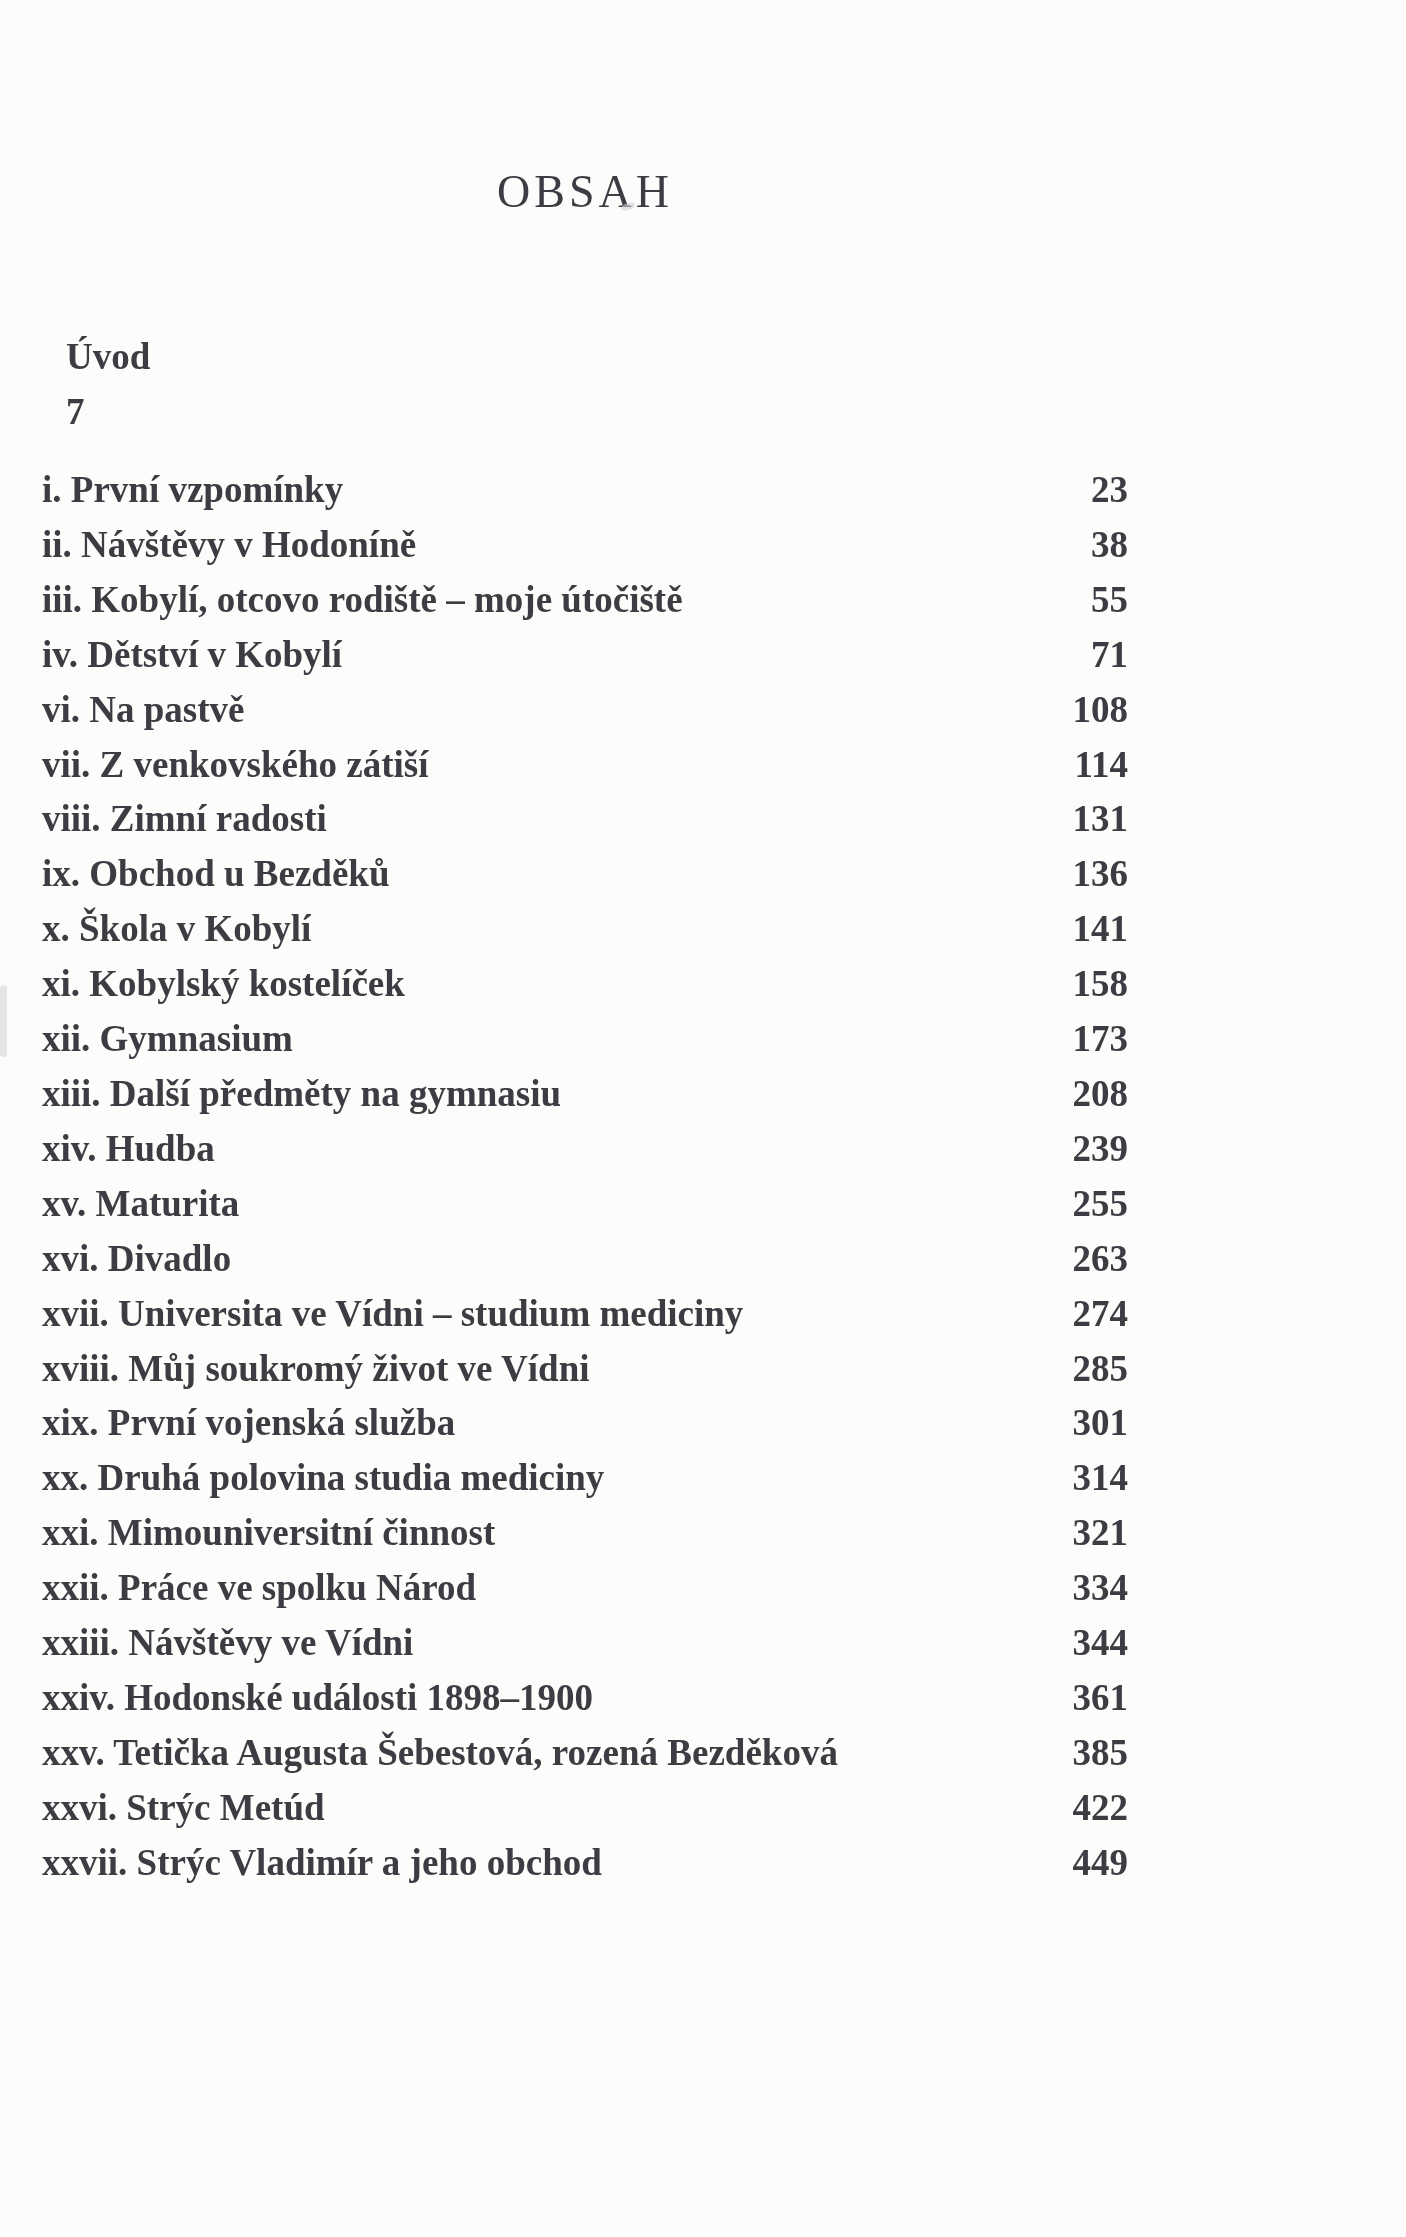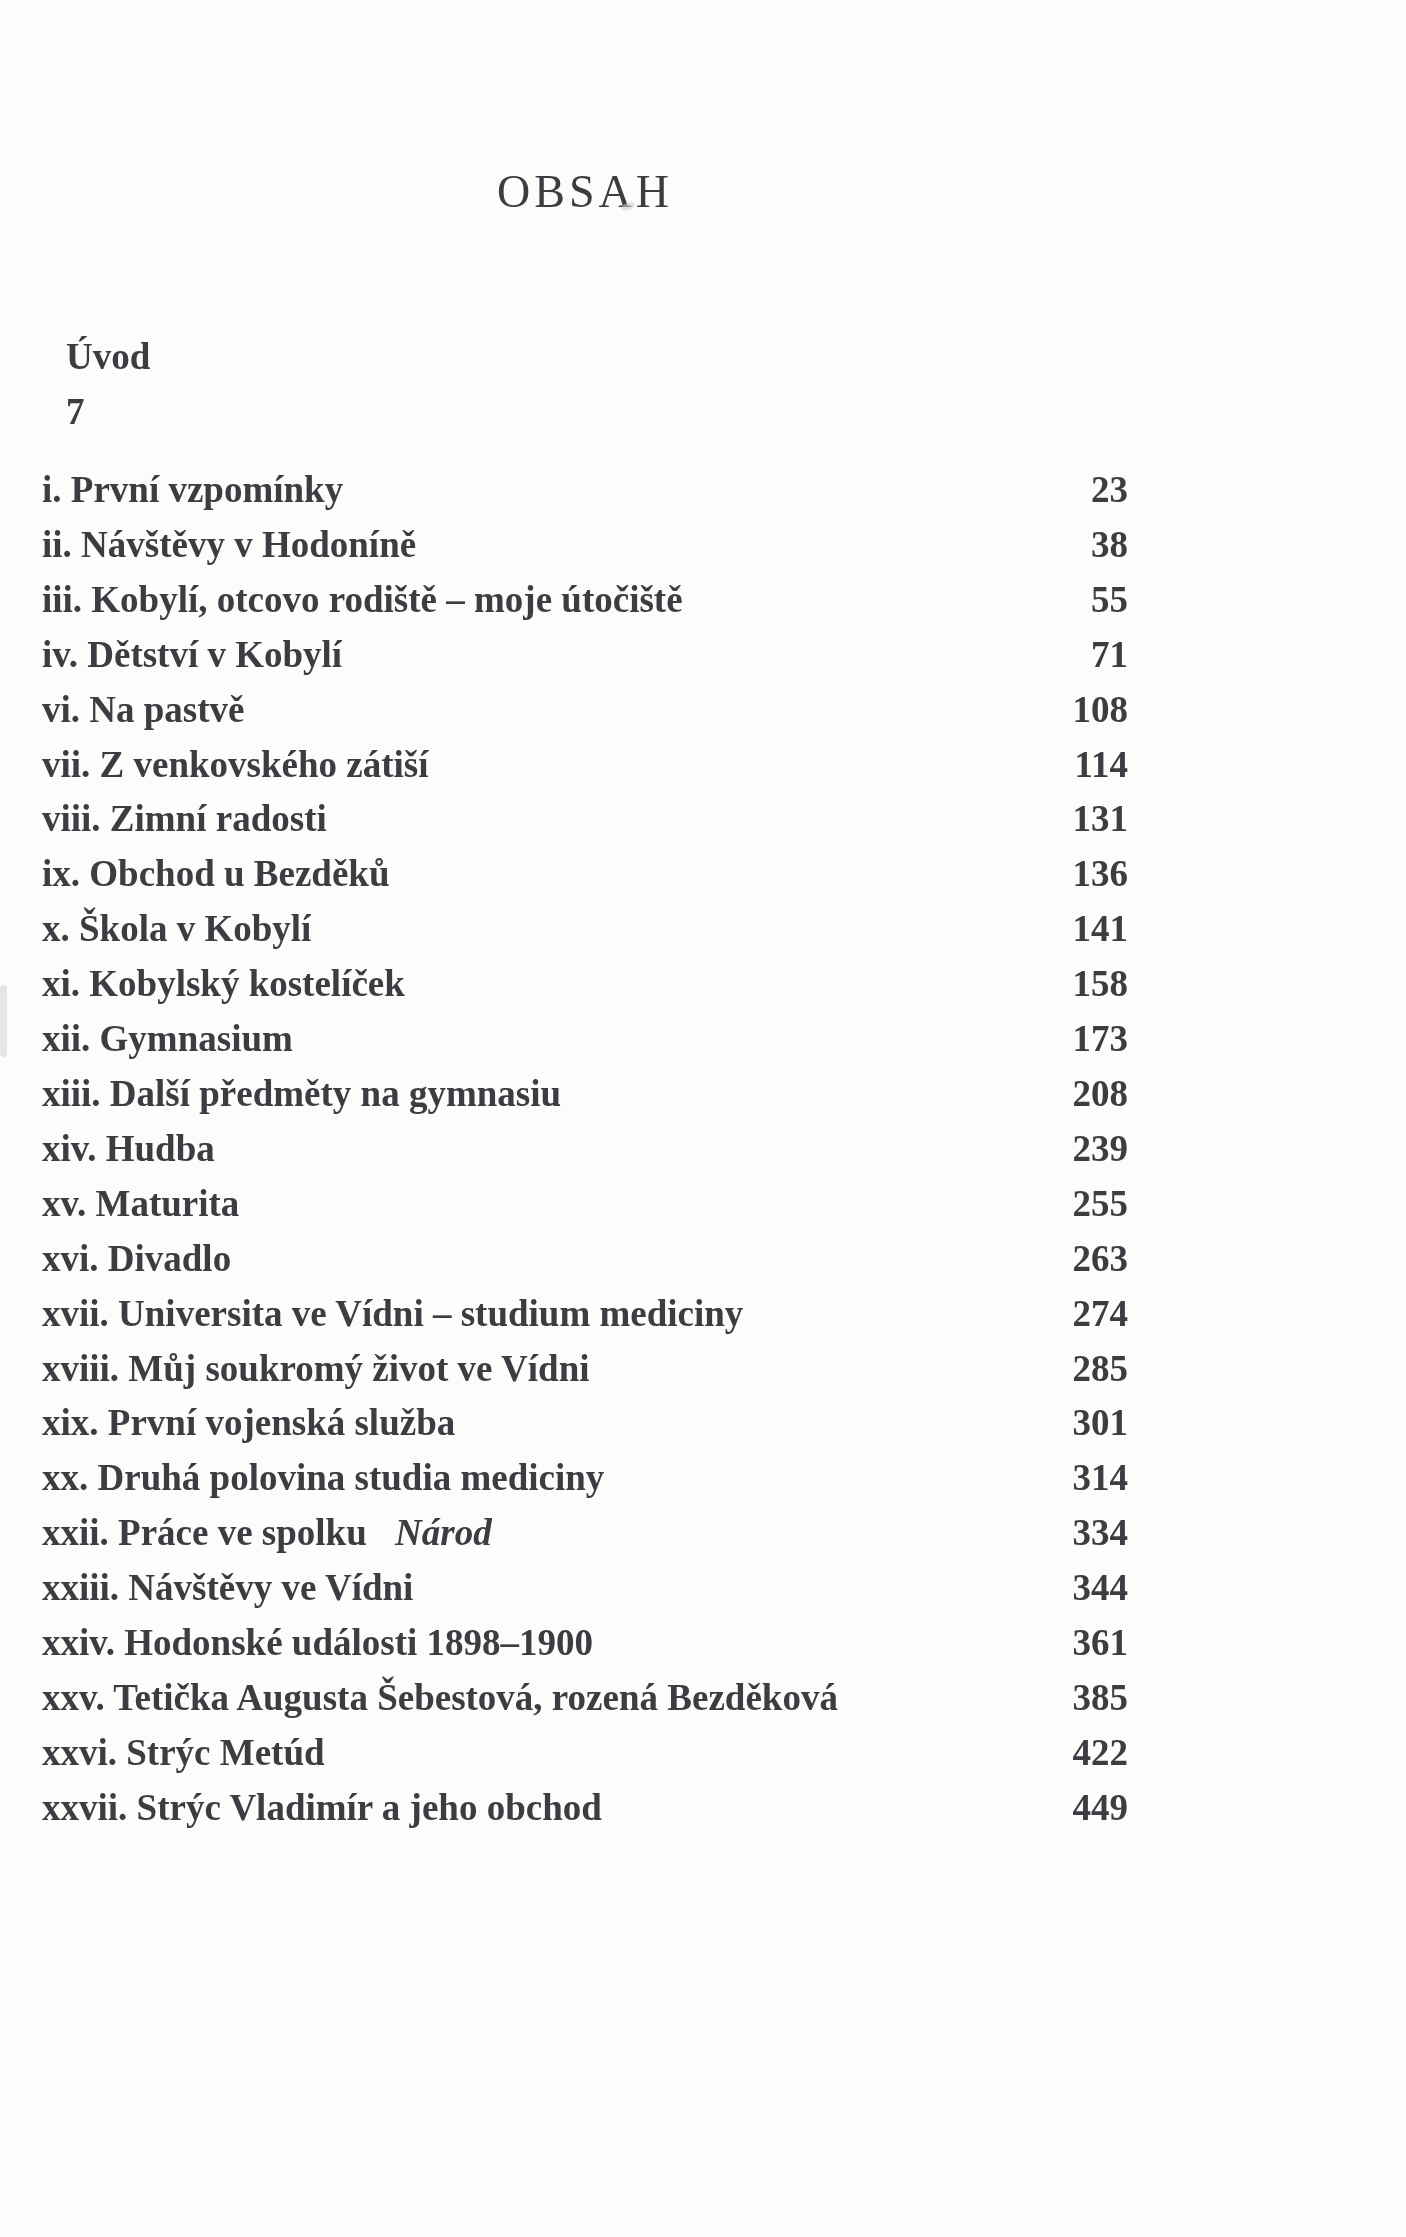--- a/index.html
+++ b/index.html
@@ -50,22 +50,20 @@
   .toc-list {
     position: absolute;
     top: 463px;
     left: 42px;
     width: 1086px;
   }
   .entry-label {
     overflow: hidden;
   }
   .label-italic {
-    font-style: italic;
-    margin-left: 19px;
   }
   .pagenum {
     margin-left: 24px;
     text-align: right;
   }
   
   .artifact {
     position: absolute;
     pointer-events: none;
   }
@@ -172,20 +170,24 @@
   </div>
       <div class="row">
     <span class="entry-label"><span class="label-text">xix. První vojenská služba</span></span>
     <span class="pagenum">301</span>
   </div>
       <div class="row">
     <span class="entry-label"><span class="label-text">xx. Druhá polovina studia mediciny</span></span>
     <span class="pagenum">314</span>
   </div>
       <div class="row">
+    <span class="entry-label"><span class="label-text">xxi. Mimouniversitní činnost</span></span>
+    <span class="pagenum">321</span>
+  </div>
+      <div class="row">
     <span class="entry-label"><span class="label-text">xxii. Práce ve spolku </span><span class="label-italic">Národ</span></span>
     <span class="pagenum">334</span>
   </div>
       <div class="row">
     <span class="entry-label"><span class="label-text">xxiii. Návštěvy ve Vídni</span></span>
     <span class="pagenum">344</span>
   </div>
       <div class="row">
     <span class="entry-label"><span class="label-text">xxiv. Hodonské události 1898–1900</span></span>
     <span class="pagenum">361</span>

